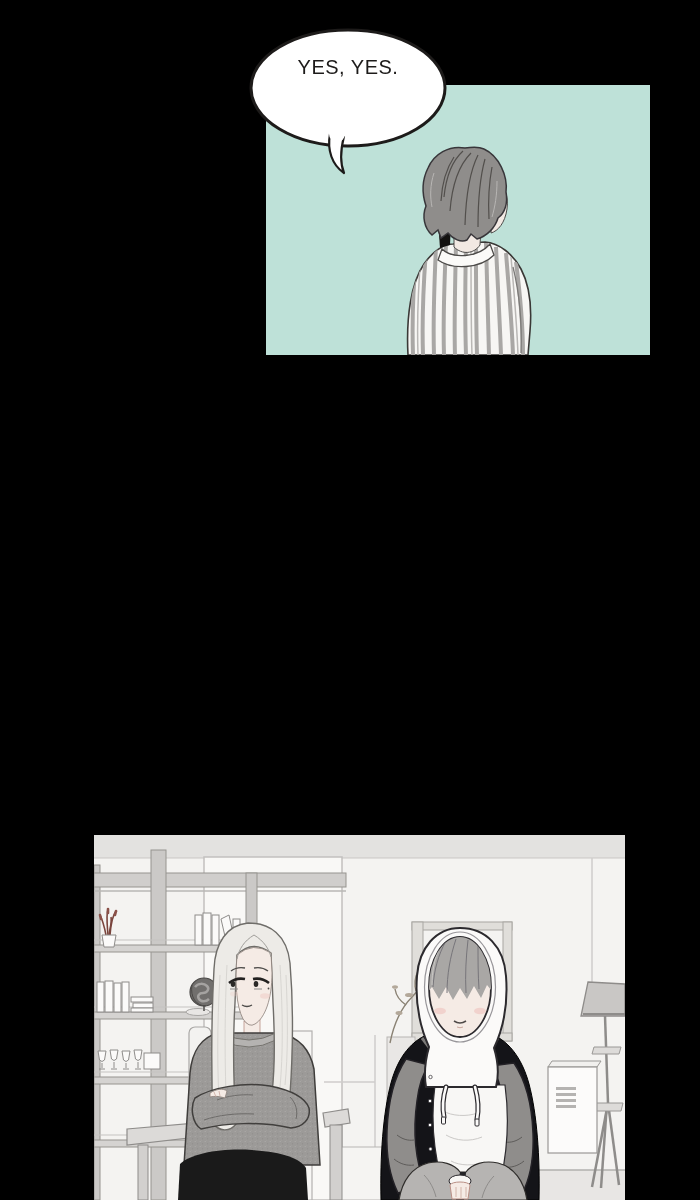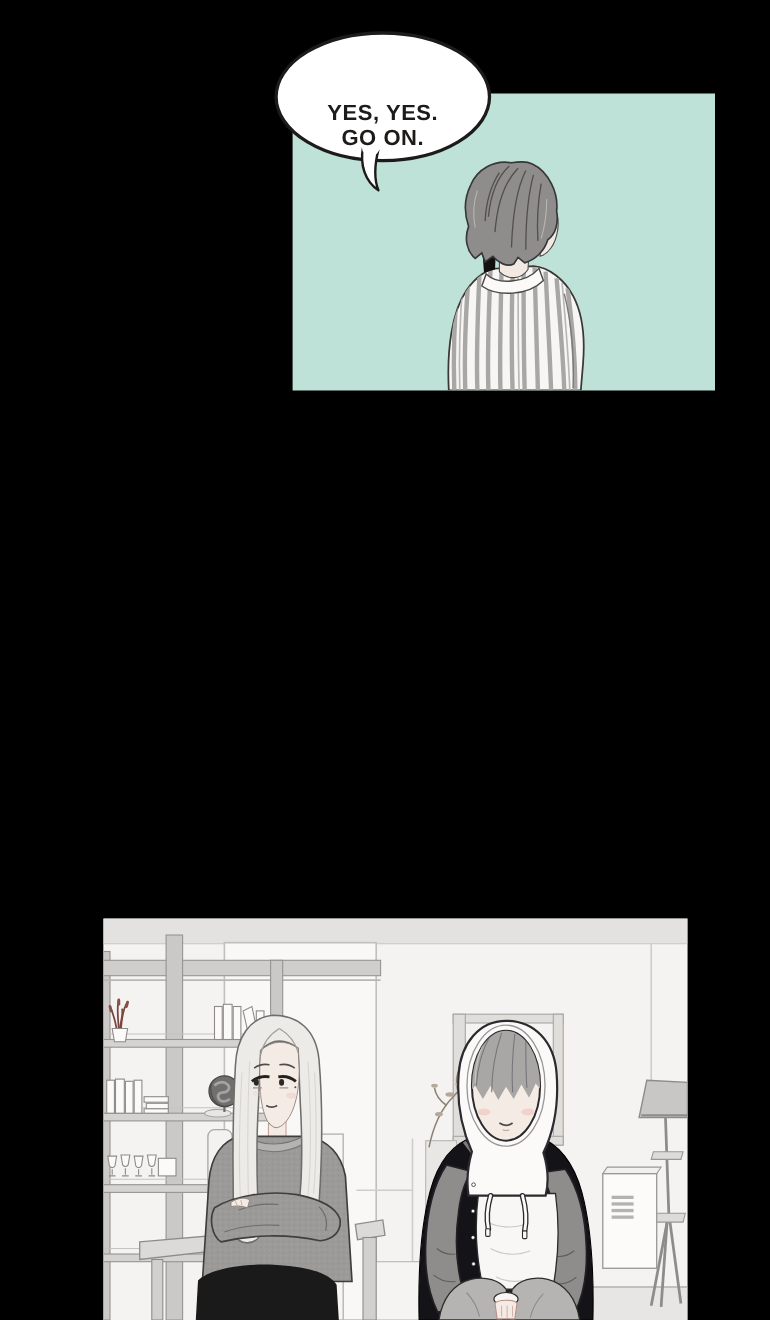--- a/index.html
+++ b/index.html
@@ -2,21 +2,21 @@
 <html style="--page-bg: #000000; --panel-mint: #bee1d8; --bubble-fill: #ffffff; --ink: #1d1b1a; --wall: #f4f3f1; --wall-strip: #e3e2e0; --shelf: #cfcdcb; --hair-man: #8f8d8b; --hair-woman: #edebe7; --hair-boy: #a9a7a5; --sweater: #9c9a98; --jacket: #141418; --sleeve: #8f8d8b; --skin: #f5ebe5; --blush: #efcac4; --skirt: #1a1a1a; --pants: #b6b4b2;"><head>
 <meta charset="utf-8">
 <style>
   html,body{margin:0;padding:0;}
   body{background:#000;font-family:"Liberation Sans",sans-serif;}
   #page{position:relative;width:700px;height:1200px;background:var(--page-bg,#000);overflow:hidden;margin:0 auto;}
   #panel-top{position:absolute;left:266px;top:85px;width:384px;height:270px;background:var(--panel-mint,#bee1d8);overflow:hidden;}
   #panel-top svg{position:absolute;left:0;top:0;}
   #bubble{position:absolute;left:244px;top:22px;width:212px;height:156px;}
   #bubble-text{position:absolute;left:268px;top:56px;width:160px;text-align:center;
-    font-weight:bold;font-size:20px;line-height:23px;letter-spacing:.5px;color:var(--ink,#222);margin-top:36px;}
+    font-weight:normal;font-size:20px;line-height:23px;letter-spacing:.5px;color:var(--ink,#222);}
   #panel-bottom{position:absolute;left:94px;top:835px;width:531px;height:365px;background:var(--wall,#f4f3f1);overflow:hidden;}
   .bubble-shape{fill:var(--bubble-fill,#fff);stroke:var(--ink,#222);}
 </style>
 </head>
 <body>
 
 <div id="page">
 
   <div id="panel-top">
     <svg width="384" height="270" viewBox="0 0 384 270">
@@ -72,21 +72,20 @@
     </svg>
   </div>
 
   <svg id="bubble" width="212" height="156" viewBox="0 0 212 156">
     <ellipse class="bubble-shape" cx="104" cy="66" rx="97" ry="58" stroke-width="3"></ellipse>
     <path class="bubble-shape" d="M86 112 C83 128 88 143 100 151 C96 141 96 130 100 114" stroke-width="2.2" stroke-linejoin="round"></path>
     <circle cx="93" cy="112" r="8" fill="var(--bubble-fill,#fff)"></circle>
   </svg>
   <div id="bubble-text">
     <div>YES, YES.</div>
-    <div>GO ON.</div>
   </div>
 
   <div id="panel-bottom">
     <svg width="531" height="365" viewBox="0 0 531 365">
       <defs>
         <pattern id="marl" width="5" height="5" patternUnits="userSpaceOnUse">
           <rect width="5" height="5" fill="#9c9a98"></rect>
           <circle cx="1.2" cy="1.5" r="0.55" fill="#b0aeac"></circle>
           <circle cx="3.6" cy="3.8" r="0.5" fill="#8a8886"></circle>
           <circle cx="2.5" cy="0.5" r="0.4" fill="#a6a4a2"></circle>

